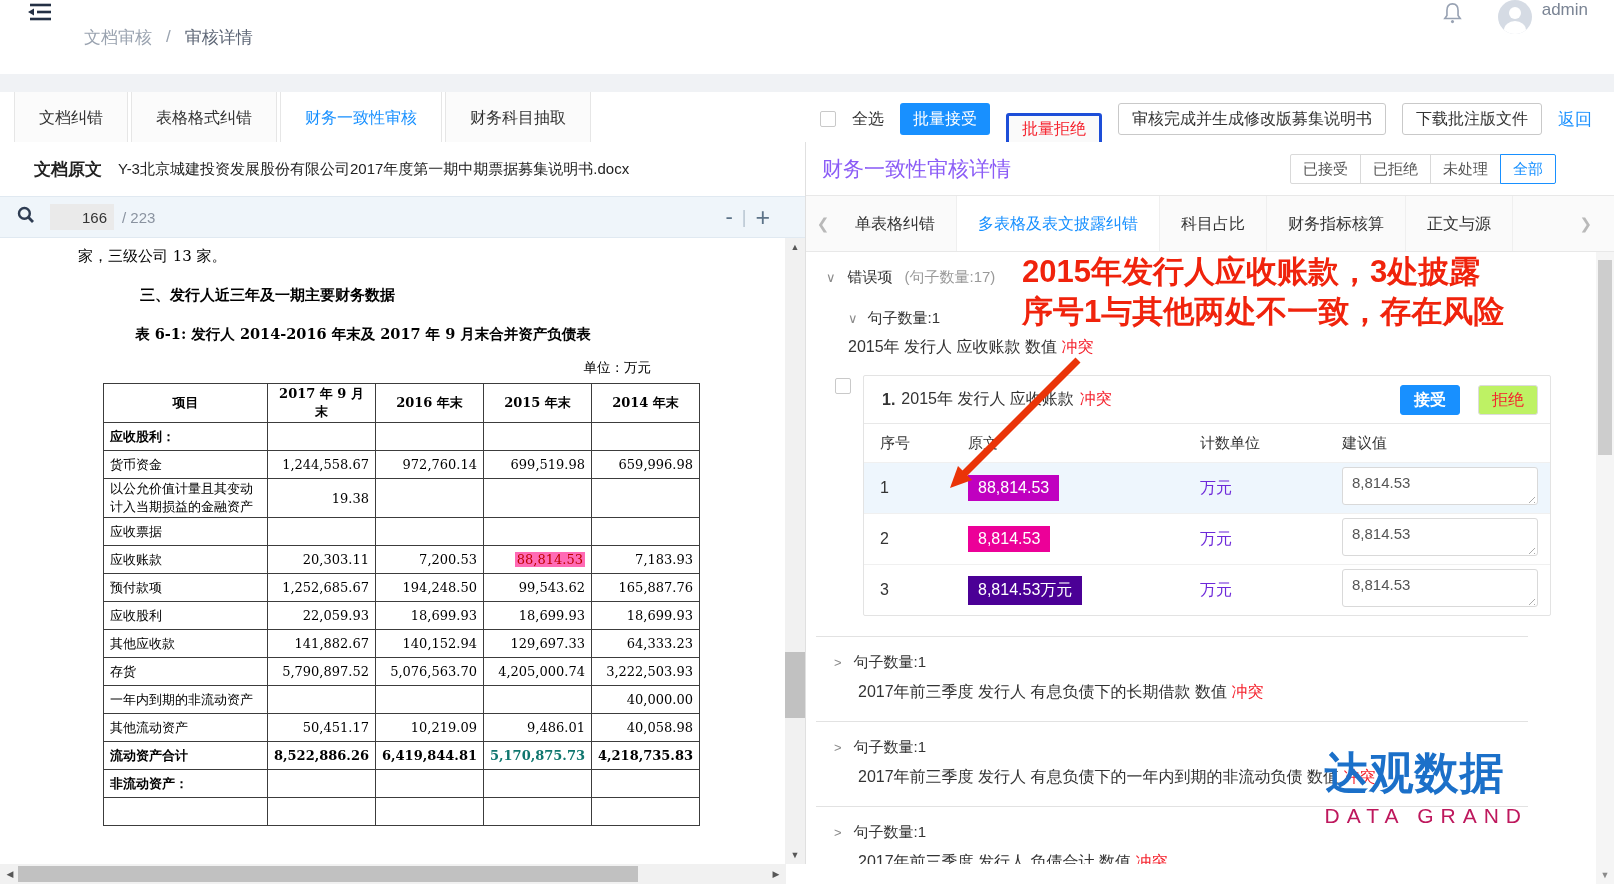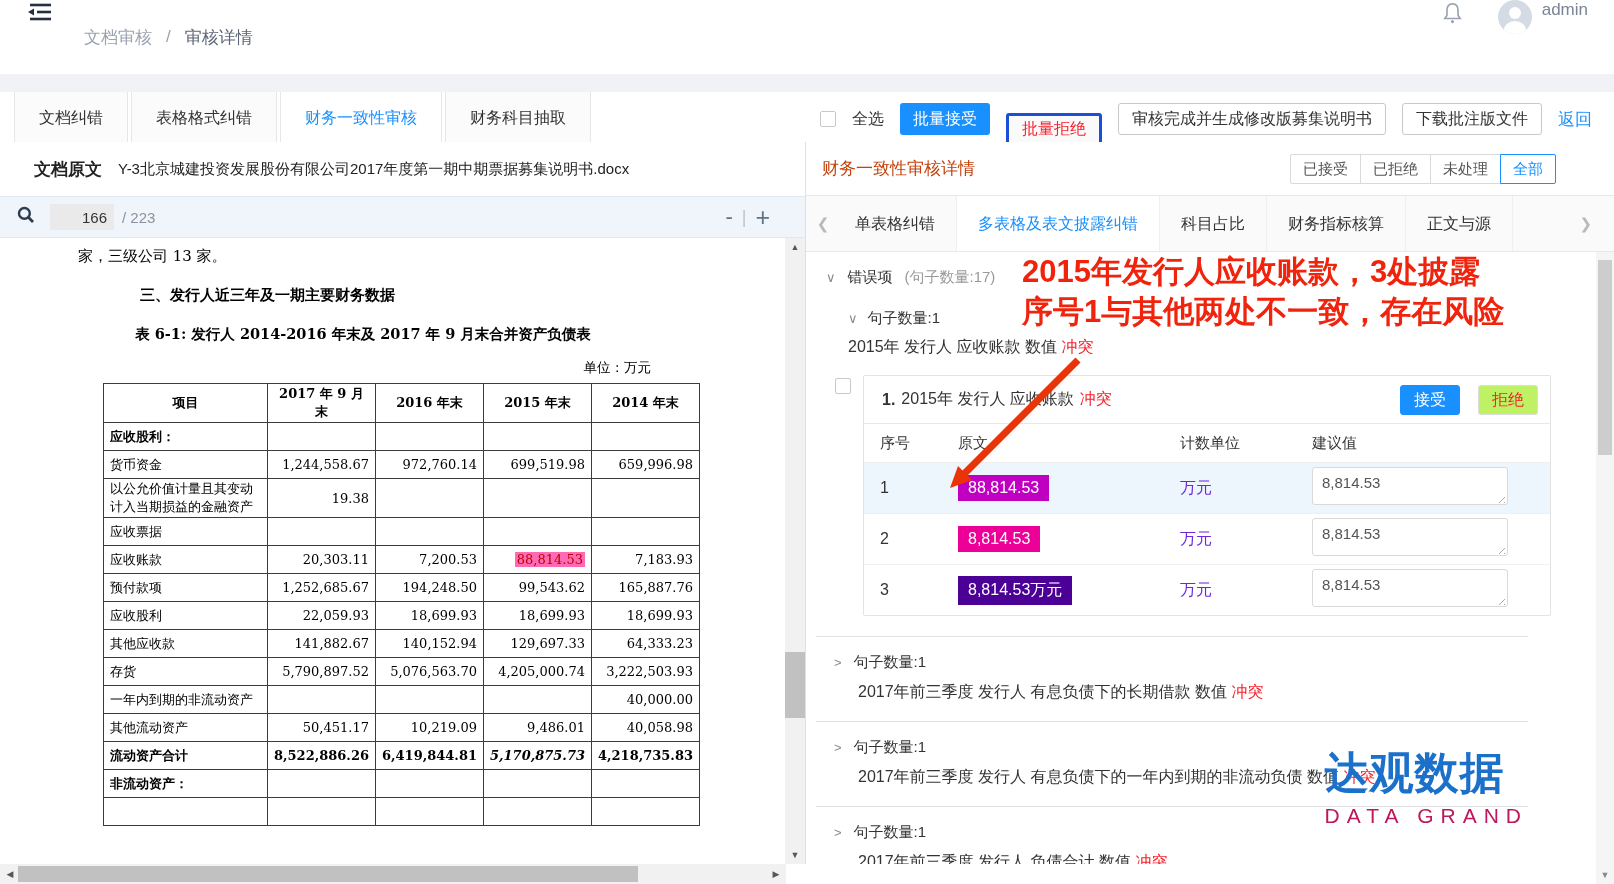--- a/index.html
+++ b/index.html
@@ -57,32 +57,32 @@
   .doc-table-title { margin:20px 0 0 103px; width:520px; text-align:center; font-size:14.5px; font-weight:bold; }
   .doc-unit { margin:15px 0 0 103px; width:548px; text-align:right; font-size:13.5px; }
   table.doc-tbl { margin:6px 0 0 103px; border-collapse:collapse; font-size:13px; }
   .doc-tbl td, .doc-tbl th { border:1px solid #3c3c3c; height:28px; padding:1px 6px; }
   .doc-tbl th { font-weight:bold; text-align:center; height:30px; }
   .doc-tbl td.c-label { text-align:left; width:164px; }
   .doc-tbl td.c-num { text-align:right; }
   .doc-tbl .w1{width:96px}.doc-tbl .w2{width:84px}.doc-tbl .w3{width:83px}.doc-tbl .w4{width:93px}
   .doc-tbl .b { font-weight:bold; }
   .hl-pink { background:#ff6ab5; color:#bf0000; padding:0 2px; }
-  .red { color:#000000;font-style:italic; }
+  .red { color:#0f766e; }
 
   
   .v-scroll-left { position:absolute; top:96px; right:0; bottom:0; width:20px; background:#f1f1f1; }
   .v-scroll-left .arr { position:absolute; left:0; width:20px; text-align:center; font-size:9px; color:#575757; }
   .v-scroll-left .up { top:4px; } .v-scroll-left .dn { bottom:4px; }
   .v-scroll-left .thumb { position:absolute; left:0; top:414px; width:20px; height:66px; background:#c1c1c1; }
 
   
   .rev-panel { flex:1; position:relative; background:#fff; overflow:hidden; }
   .rp-header { height:54px; display:flex; align-items:center; padding:0 0 0 16px; border-bottom:1px solid #e8e8e8; }
-  .rp-title { font-size:17px; color:#c2410c; }
+  .rp-title { font-size:21px; color:#8b5cf6; }
   .filters { margin-left:auto; margin-right:58px; display:flex; }
   .fbtn { height:30px; line-height:28px; padding:0 12px; font-size:15px; color:#555; background:#fff;
     border:1px solid #d9d9d9; margin-left:-1px; cursor:pointer; }
   .fbtn:first-child { border-radius:2px 0 0 2px; }
   .fbtn:last-child { border-radius:0 2px 2px 0; }
   .fbtn.active { color:#1890ff; border-color:#1890ff; position:relative; z-index:2; }
 
   .rp-tabs { height:56px; background:#fafafa; border-bottom:1px solid #e8e8e8; display:flex; align-items:stretch;
     position:relative; padding-left:6px; overflow:hidden; }
   .tab-arrow { width:22px; line-height:56px; text-align:center; color:#b9b9b9; font-size:15px; cursor:pointer; flex:0 0 auto; }
@@ -102,24 +102,24 @@
   .sg-desc { margin-top:9px; font-size:16px; color:#333; }
   .conflict { color:#f5222d; }
 
   .card { margin:17px 0 0 37px; width:688px; border:1px solid #e3e3e3; border-radius:2px; position:relative; background:#fff; }
   .card-cbx { position:absolute; left:-29px; top:2px; }
   .card-head { height:48px; display:flex; align-items:center; padding:0 12px 0 18px;
     border-bottom:1px solid #e8e8e8; font-size:16px; color:#333; gap:6px; }
   .card-head .idx { font-weight:bold; }
   .card-head .sp { flex:1; }
   .abtn { height:30px; line-height:28px; padding:0 13px; font-size:16px; border-radius:3px; cursor:pointer; }
-  .abtn-accept { background:#1890ff; color:#fff; border:1px solid #1890ff; }
+  .abtn-accept { background:#1890ff; color:#fff; border:1px solid #1890ff;font-weight:bold; }
   .abtn-reject { background:#bef264; color:#f5222d; border:1px solid #dcdcdc; margin-left:12px; }
   .grid-cols, .grid-row { display:grid; grid-template-columns:78px 222px 132px 1fr; align-items:center;
-    padding:0 14px 0 16px; }
+    padding:0 14px 0 16px;gap:10px; }
   .grid-cols { height:38px; font-size:15px; color:#333; }
   .grid-row { min-height:48px; border-top:1px solid #f0f0f0; padding-top:4px; padding-bottom:4px; }
   .grid-row.active { background:#eef6fd; }
   .grid-row .no { font-size:16px; color:#333; }
   .chip { display:inline-block; color:#fff; font-size:16px; padding:4px 10px; }
   .unit { font-size:16px; color:#6d28d9; }
   .ta-wrap { position:relative; width:196px; }
   .ta-wrap textarea { width:196px; height:38px; border:1px solid #d9d9d9; border-radius:3px; resize:none;
     font-size:15px; color:#555; padding:6px 9px; font-family:"Liberation Sans",sans-serif; background:#fff; }
   .ta-wrap::after { content:""; position:absolute; right:3px; bottom:6px; width:9px; height:9px;

